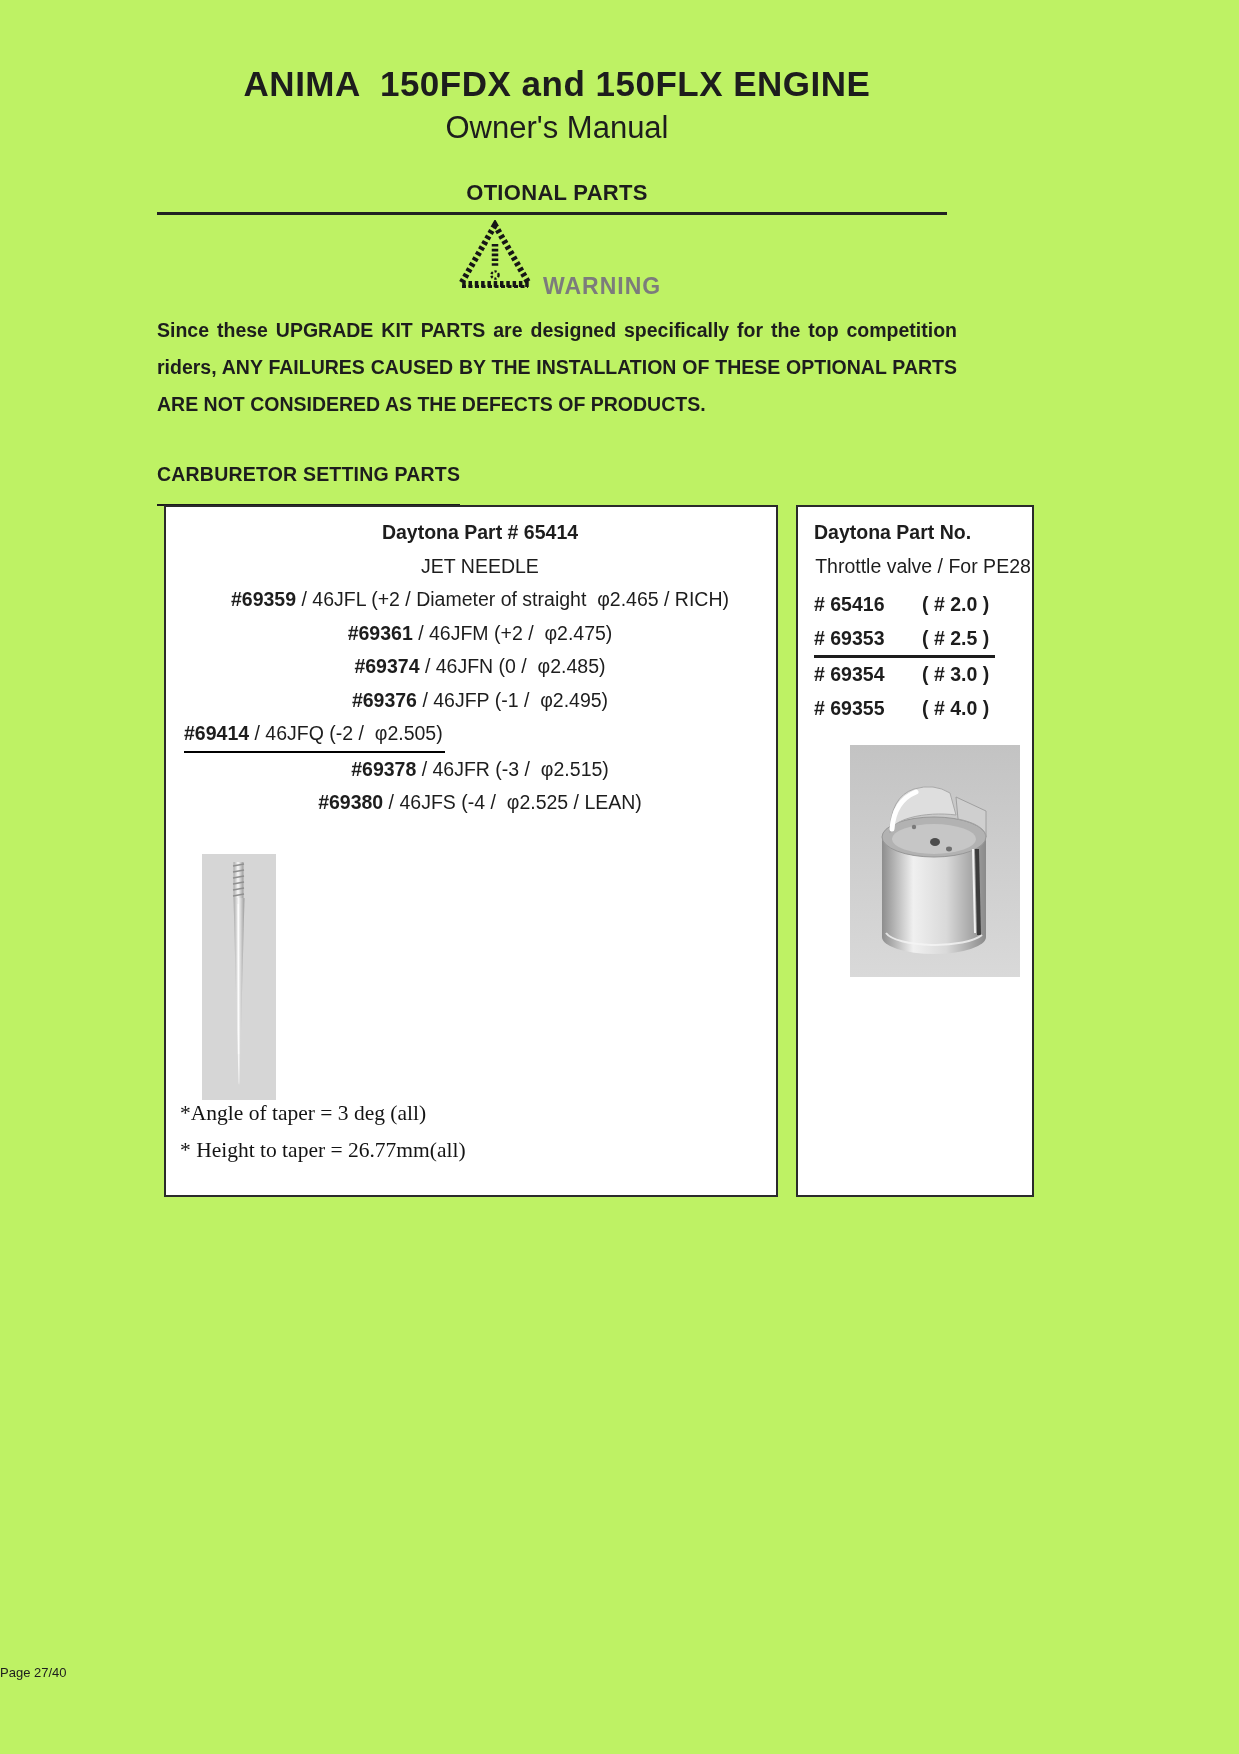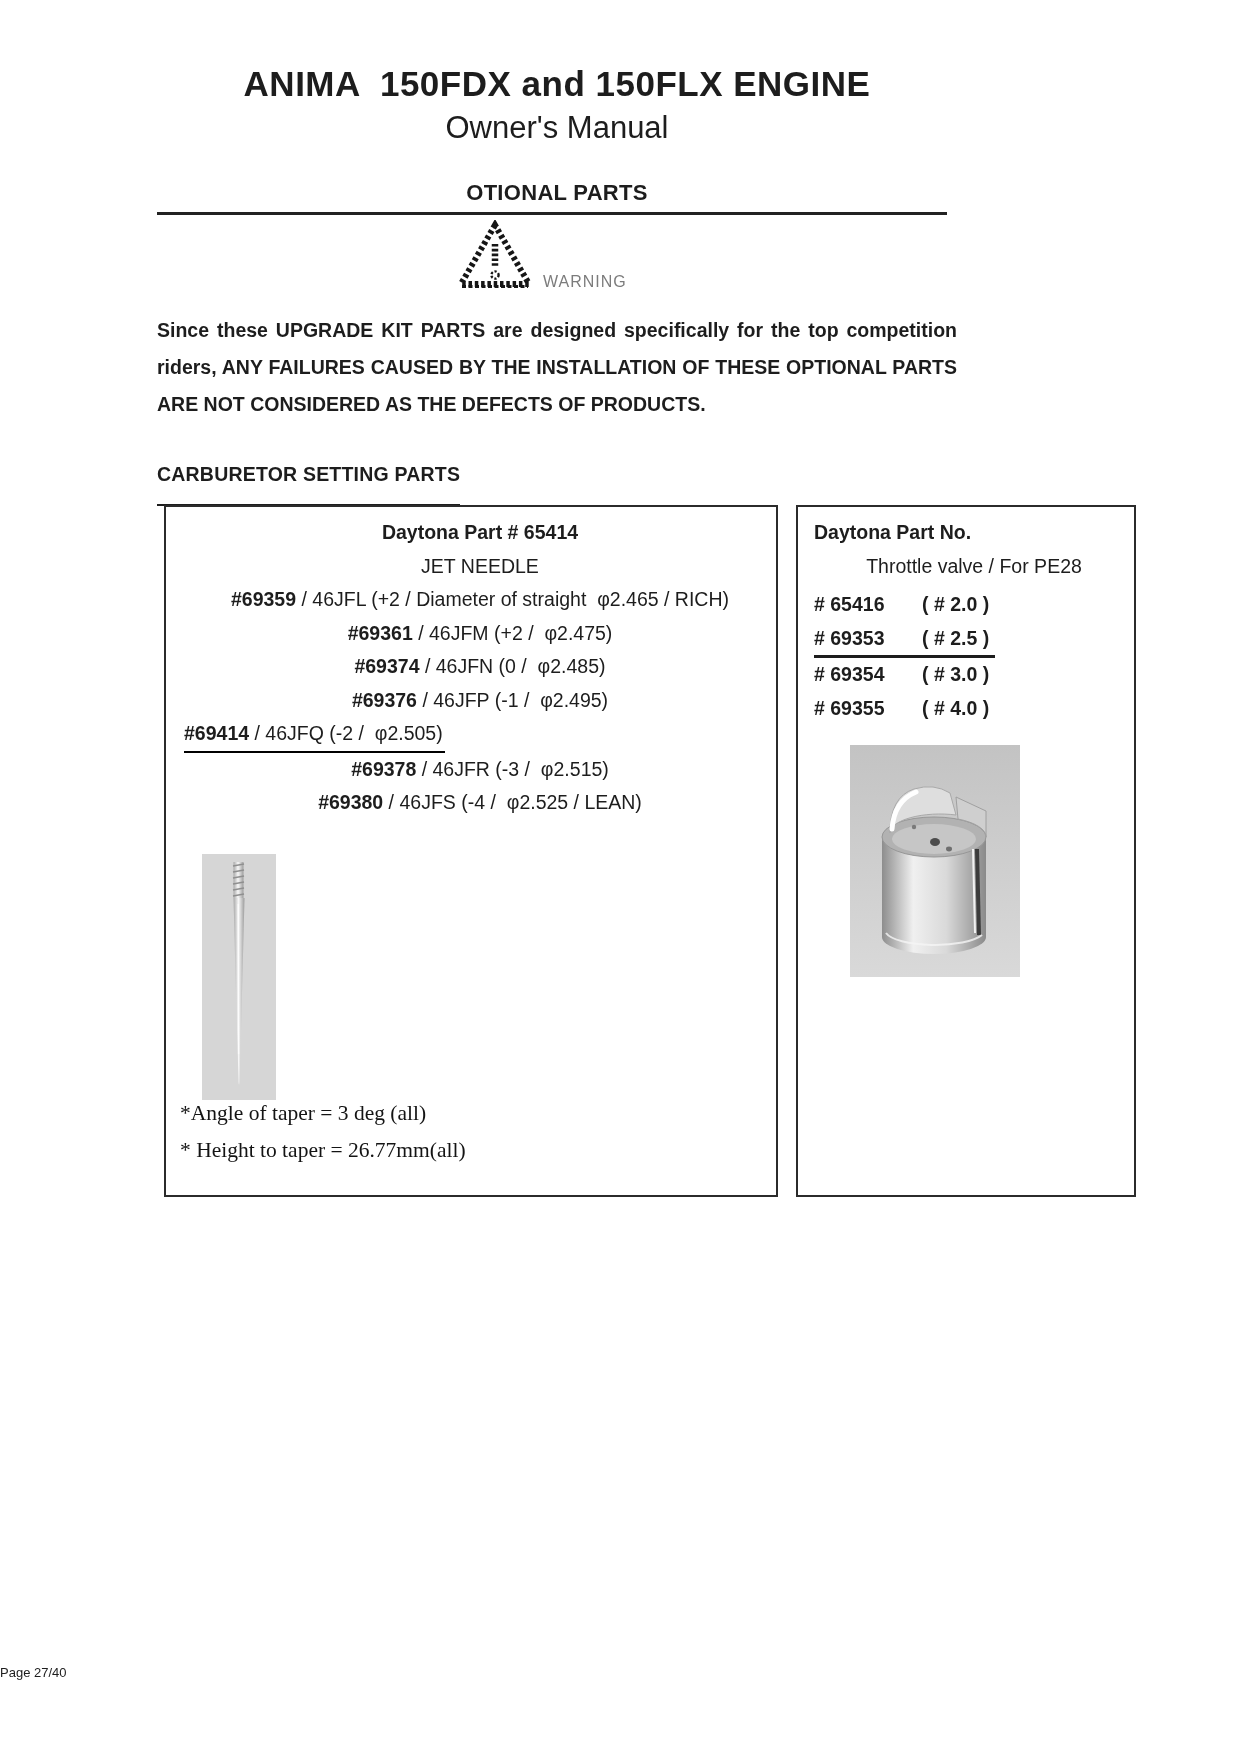--- a/index.html
+++ b/index.html
@@ -1,47 +1,47 @@
 <!DOCTYPE html>
 <html><head>
 <meta charset="utf-8">
 <style>
   html,body{margin:0;padding:0;background:#e9e9e9;}
   .page{
     position:relative;
     width:1239px;height:1754px;
     margin:0 auto;
-    background:#ffffff;
+    background:#bef264;
     font-family:"Liberation Sans","DejaVu Sans",sans-serif;
     color:#1d1d1d;
     overflow:hidden;
   }
   .abs{position:absolute;}
   .centered{left:157px;width:800px;text-align:center;}
   .title1{top:64px;font-size:35px;font-weight:bold;letter-spacing:.5px;white-space:pre-wrap;}
   .title2{top:110px;font-size:31px;font-weight:normal;}
   .section-heading{top:180px;font-size:22px;font-weight:bold;letter-spacing:.3px;}
   .heading-rule{left:157px;top:212px;width:790px;height:0;border-top:3px solid #222;}
   .warning-icon{left:455px;top:220px;width:80px;height:72px;}
-  .warning-label{left:543px;top:273px;font-size:16px;font-weight:normal;color:#7c7c7c;letter-spacing:1px;}
+  .warning-label{left:543px;top:273px;font-size:23px;font-weight:bold;color:#7c7c7c;letter-spacing:1px;}
   .warning-paragraph{
     left:157px;top:312px;width:800px;
     font-size:19.5px;font-weight:bold;line-height:37px;
     text-align:justify;
   }
   .carb-heading{
     left:157px;top:463px;font-size:19.5px;font-weight:bold;
     border-bottom:2.5px solid #1d1d1d;padding-bottom:18px;letter-spacing:.2px;
   }
   .part-box{
     border:2px solid #2b2b2b;background:#fff;box-sizing:border-box;
     padding:9px 0 0 18px;position:absolute;
   }
   .needle-box{left:164px;top:505px;width:614px;height:692px;}
-  .valve-box{left:796px;top:505px;width:340px;height:692px;padding-left:16px;}
+  .valve-box{left:796px;top:505px;width:238px;height:692px;padding-left:16px;}
   .p-row{font-size:19.5px;line-height:33.5px;white-space:pre-wrap;text-align:center;}
   .bold{font-weight:bold;}
   .u-row{width:max-content;border-bottom:2px solid #000000;padding-right:2px;}
   .v-row{font-size:19.5px;line-height:33.5px;font-weight:bold;white-space:pre-wrap;}
   .v-part{display:inline-block;min-width:108px;}
   .v-u{width:max-content;border-bottom:3px solid #1d1d1d;padding-right:6px;}
   .valve-items{margin-top:5px;}
   .needle-photo{left:36px;top:347px;width:74px;height:246px;}
   .valve-photo{left:52px;top:238px;width:170px;height:232px;}
   .notes{

